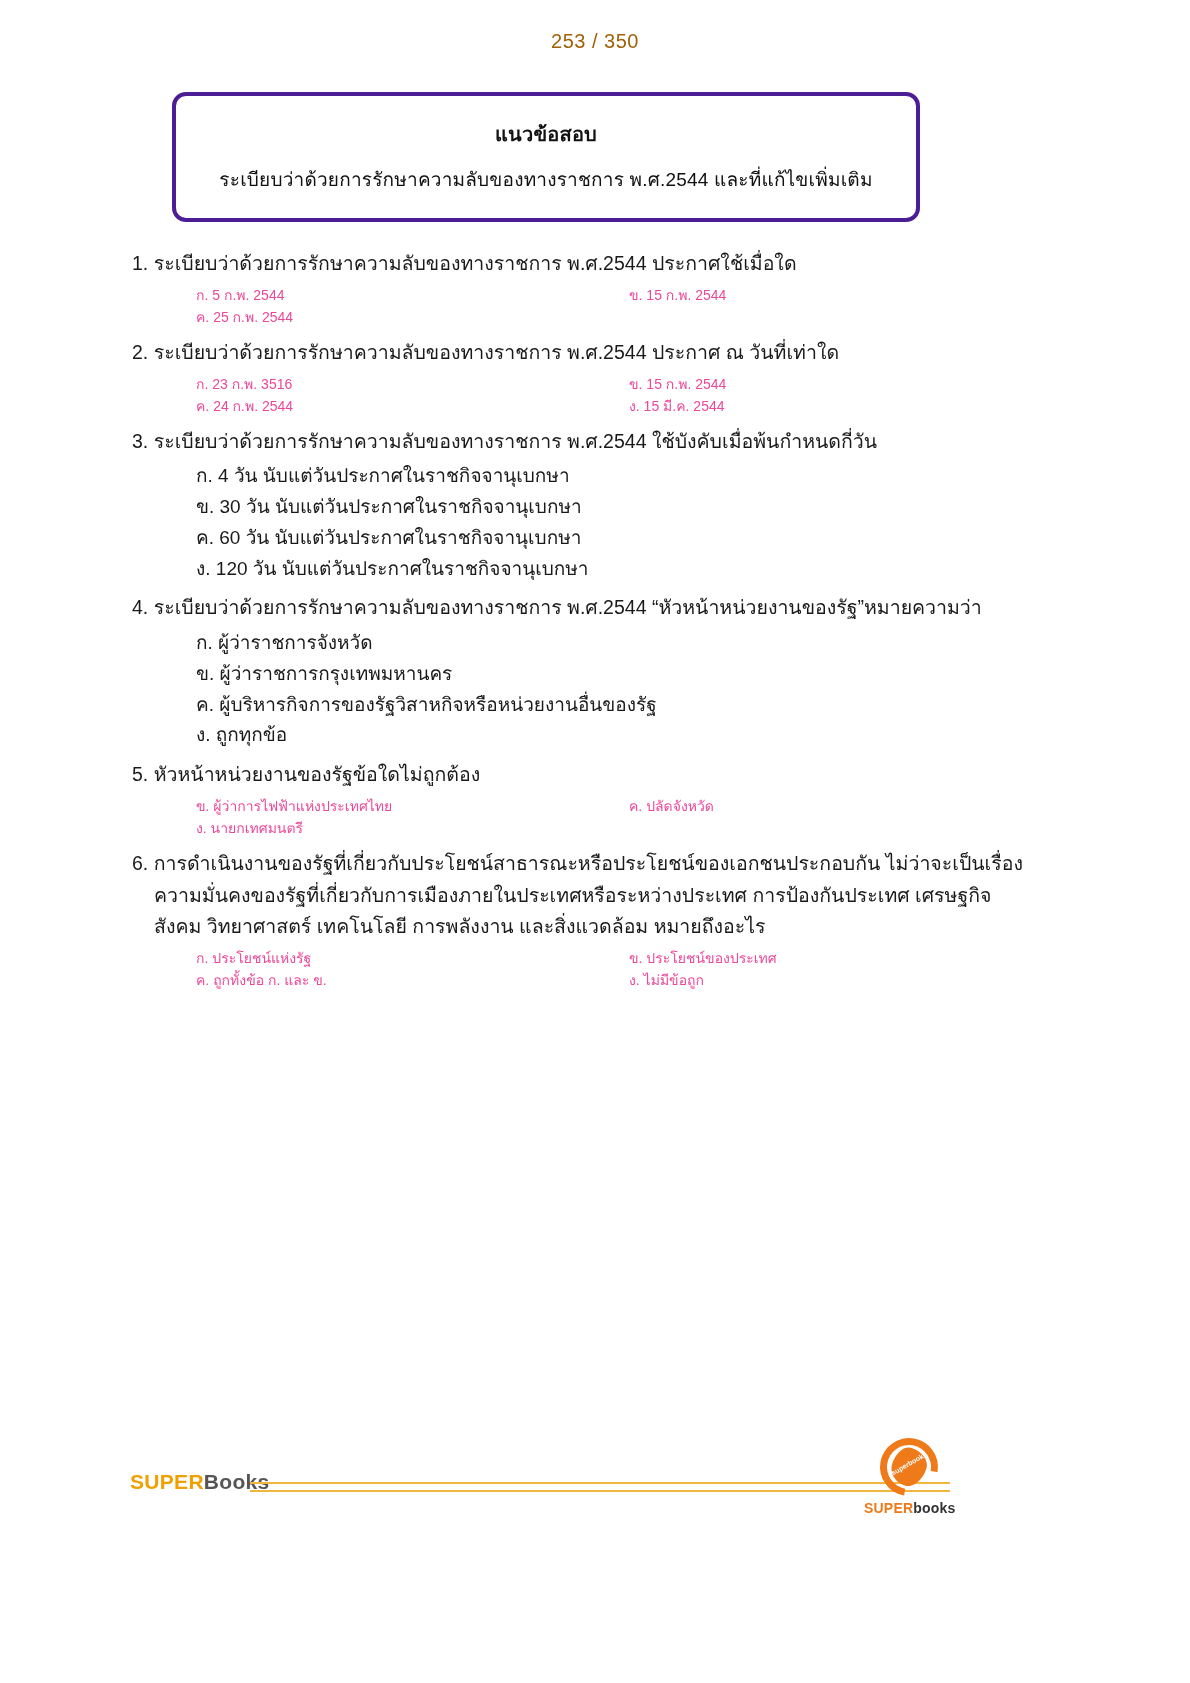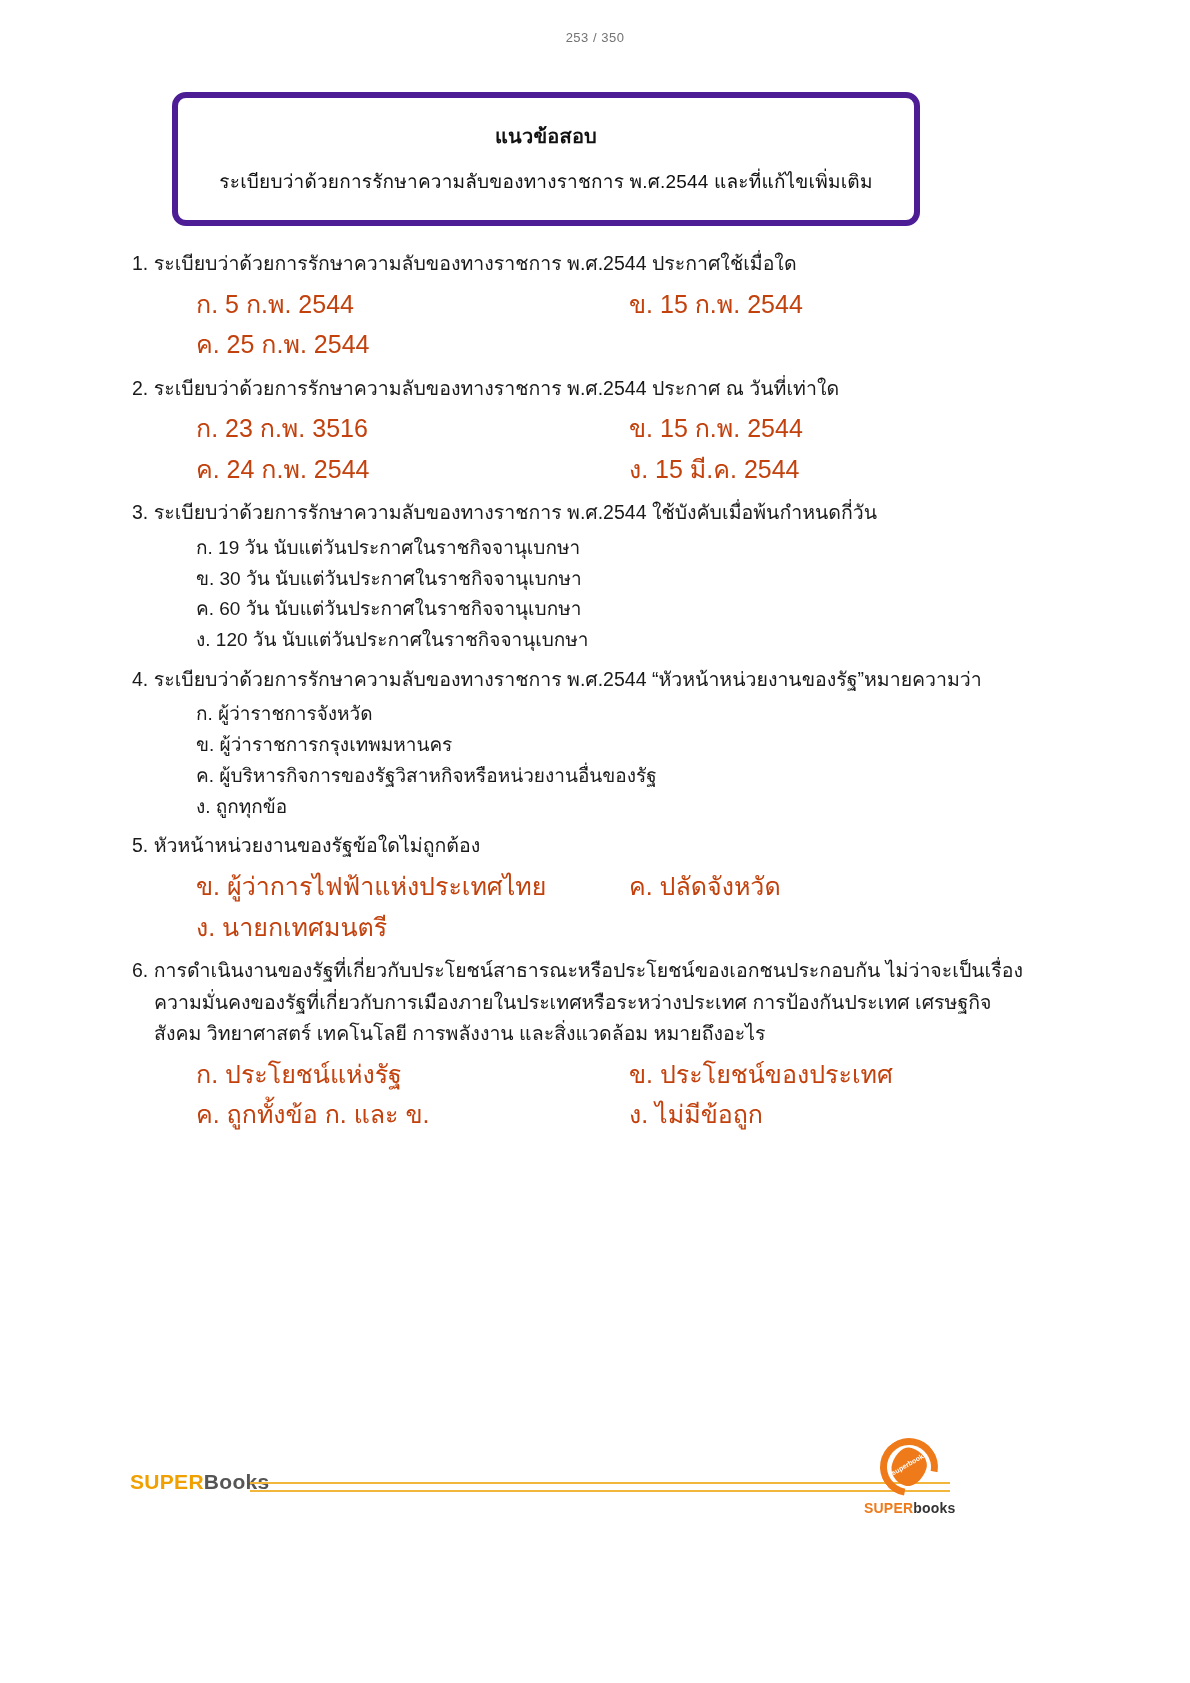--- a/index.html
+++ b/index.html
@@ -16,32 +16,32 @@
     overflow: hidden;
   }
   .page {
     width: 1190px;
     height: 1683px;
     position: relative;
     box-sizing: border-box;
   }
   .pager {
     text-align: center;
-    font-size: 13px;
-    color: #737373;
+    font-size: 20px;
+    color: #a16207;
     padding-top: 30px;
     letter-spacing: 0.5px;
   }
   .title-box {
     position: absolute;
     left: 172px;
     top: 92px;
     width: 748px;
     box-sizing: border-box;
-    border: 6px solid #4c1d95;
+    border: 4px solid #4c1d95;
     border-radius: 14px;
     padding: 22px 20px 24px 20px;
     text-align: center;
   }
   .title-line1 {
     font-size: 20px;
     font-weight: bold;
     color: #111;
     margin-bottom: 14px;
     letter-spacing: 0.2px;
@@ -74,24 +74,24 @@
   }
   .choices-2col {
     display: flex;
     flex-wrap: wrap;
     padding-left: 64px;
     margin-top: 4px;
   }
   .choices-2col .choice {
     width: 50%;
     box-sizing: border-box;
-    font-size: 25px;
+    font-size: 14px;
     line-height: 1.62;
     padding-right: 12px;
-    color: #c2410c;
+    color: #ec4899;
   }
   .choices-1col {
     padding-left: 64px;
     margin-top: 4px;
   }
   .choices-1col .choice {
     font-size: 19px;
     line-height: 1.62;
     color: #1a1a1a;
   }
@@ -204,21 +204,21 @@
         <div class="choice">ก. 23 ก.พ. 3516</div>
         <div class="choice">ข. 15 ก.พ. 2544</div>
         <div class="choice">ค. 24 ก.พ. 2544</div>
         <div class="choice">ง. 15 มี.ค. 2544</div>
       </div>
     </div>
 
     <div class="q-block">
       <div class="q-text">3. ระเบียบว่าด้วยการรักษาความลับของทางราชการ พ.ศ.2544  ใช้บังคับเมื่อพ้นกำหนดกี่วัน</div>
       <div class="choices-1col">
-        <div class="choice">ก. 19 วัน  นับแต่วันประกาศในราชกิจจานุเบกษา</div>
+        <div class="choice">ก. 4 วัน  นับแต่วันประกาศในราชกิจจานุเบกษา</div>
         <div class="choice">ข. 30 วัน  นับแต่วันประกาศในราชกิจจานุเบกษา</div>
         <div class="choice">ค. 60 วัน  นับแต่วันประกาศในราชกิจจานุเบกษา</div>
         <div class="choice">ง. 120 วัน  นับแต่วันประกาศในราชกิจจานุเบกษา</div>
       </div>
     </div>
 
     <div class="q-block">
       <div class="q-text">4. ระเบียบว่าด้วยการรักษาความลับของทางราชการ พ.ศ.2544 “หัวหน้าหน่วยงานของรัฐ”หมายความว่า</div>
       <div class="choices-1col">
         <div class="choice">ก. ผู้ว่าราชการจังหวัด</div>

